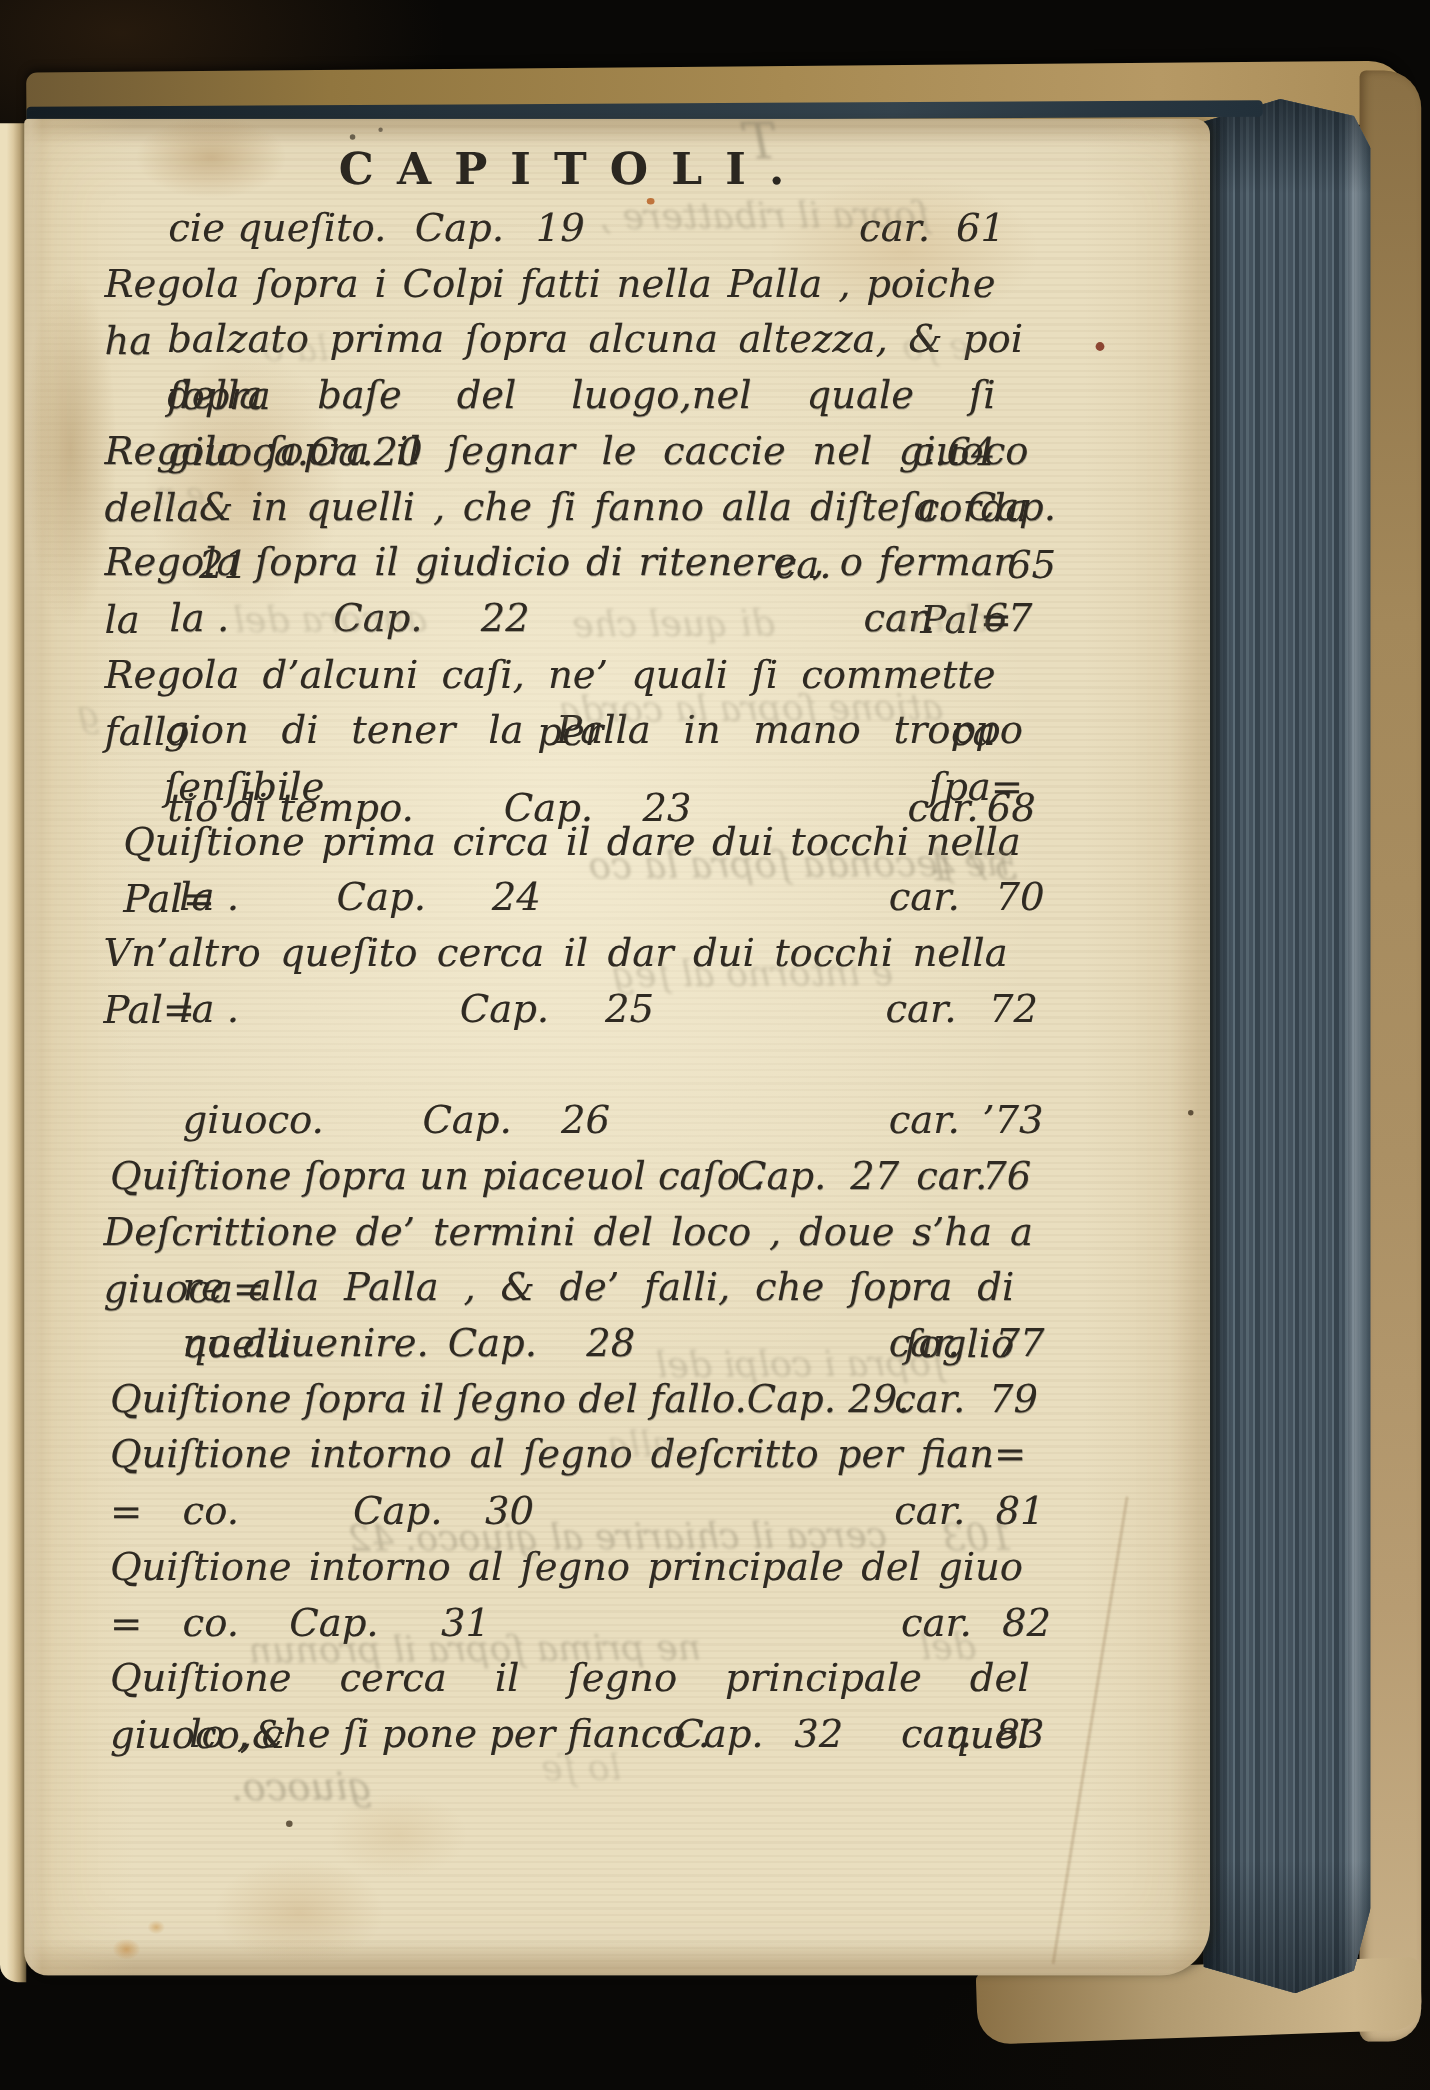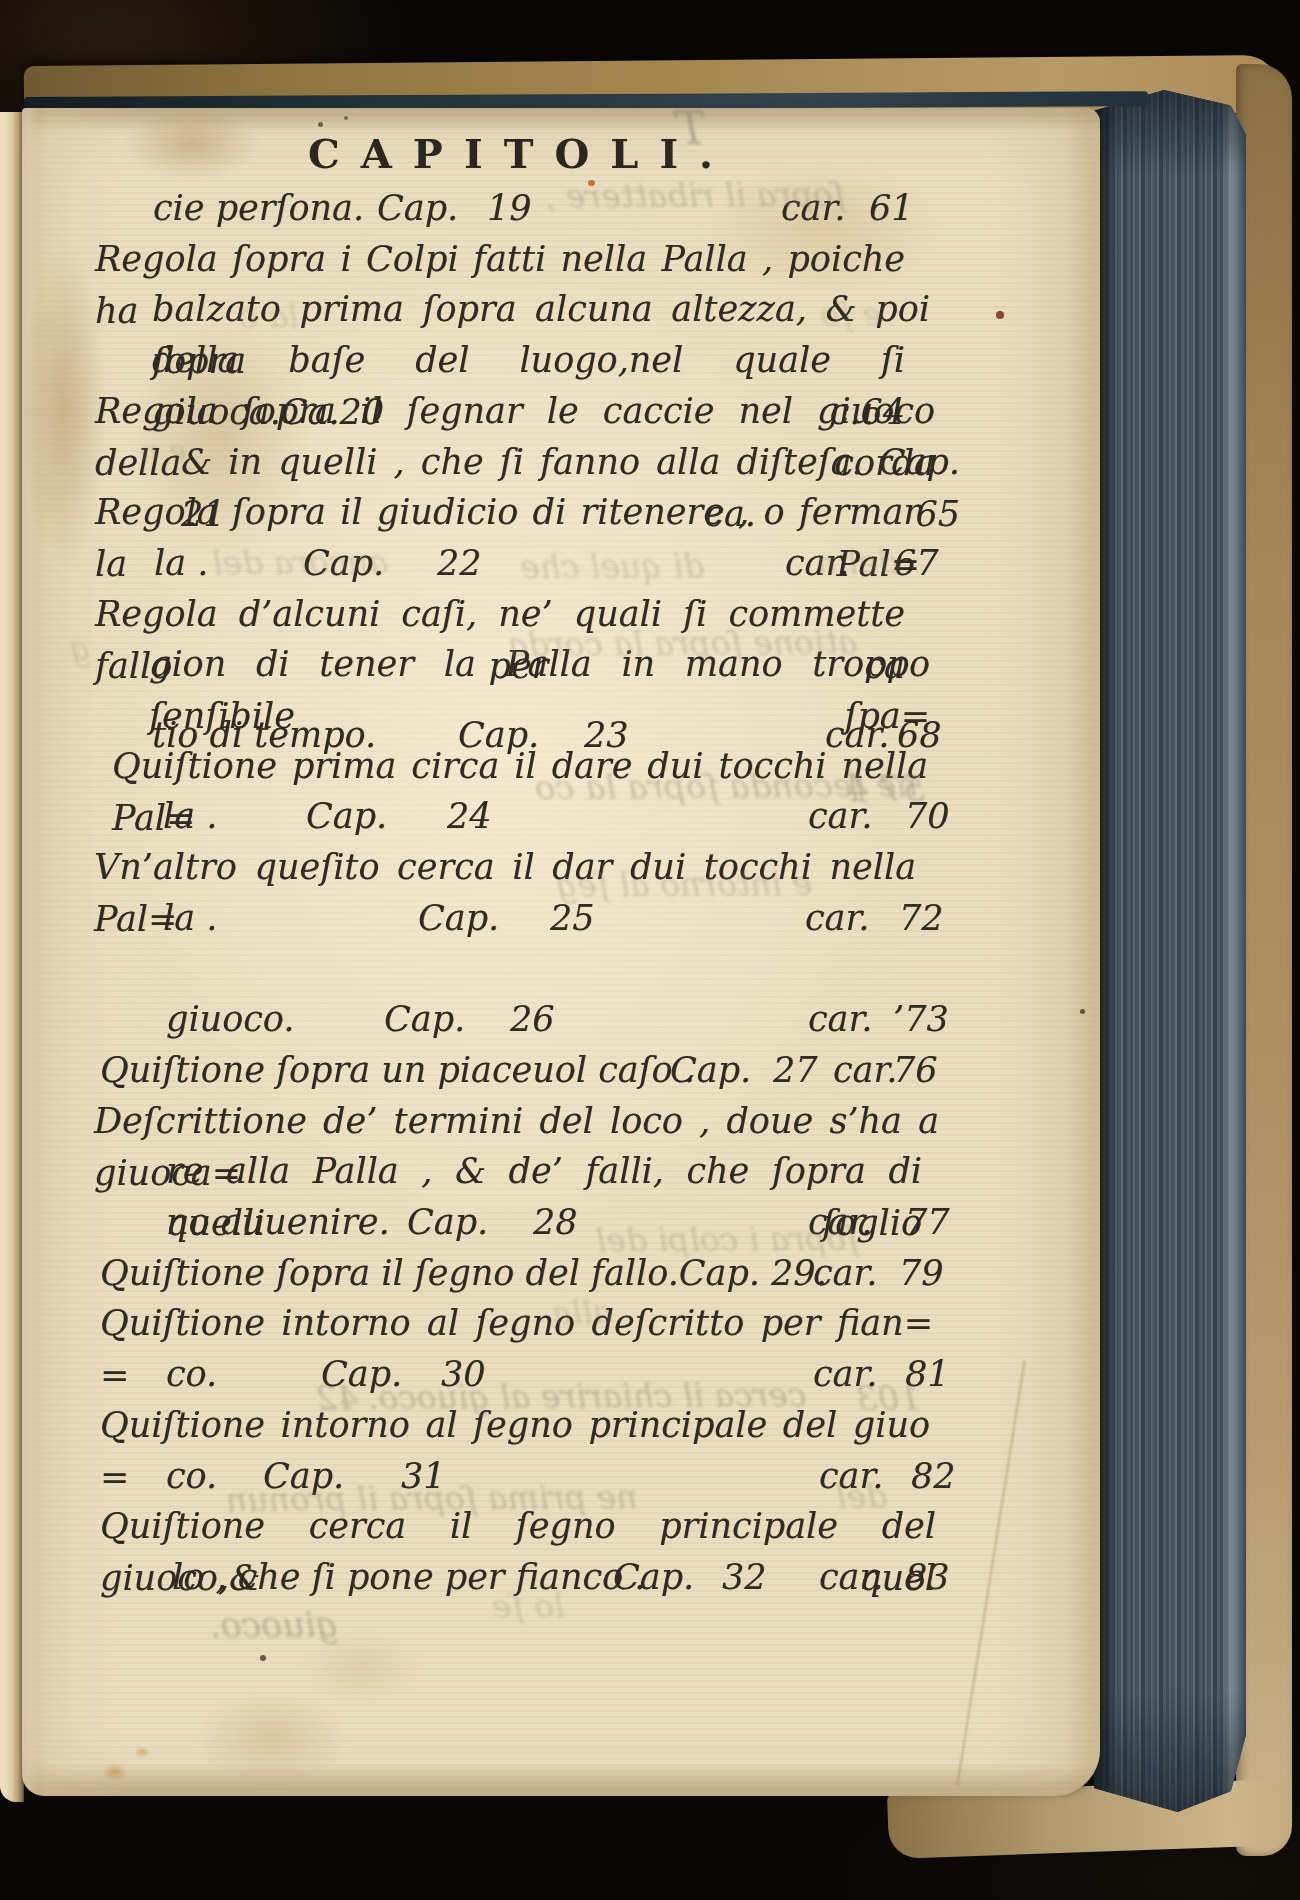--- a/index.html
+++ b/index.html
@@ -118,21 +118,21 @@
   <div class="cover-right"></div>
   <div class="cover-bottom"></div>
   <div class="fore-edge"></div>
   <div class="top-edge"></div>
   <div class="prev-page"></div>
 
   <div class="page">
     <div class="page-title">CAPITOLI.</div>
     <div class="toc" id="toc-lines">
         <div class="toc-line" style="top: 74px;">
-          <span class="seg" style="left: 131px;">cie perſona.</span>
+          <span class="seg" style="left: 131px;">cie queſito.</span>
           <span class="seg" style="left: 355px;">Cap.</span>
           <span class="seg" style="left: 465px;">19</span>
           <span class="seg" style="left: 759px;">car.</span>
           <span class="seg" style="left: 847px;">61</span>
         </div>
         <div class="toc-line" style="top: 125px;">
           <span class="seg j" style="left: 73px; width: 810px;">Regola ſopra i Colpi fatti nella Palla , poiche ha</span>
         </div>
         <div class="toc-line" style="top: 175px;">
           <span class="seg j" style="left: 130px; width: 778px;">balzato prima ſopra alcuna altezza, &amp; poi ſopra</span>

